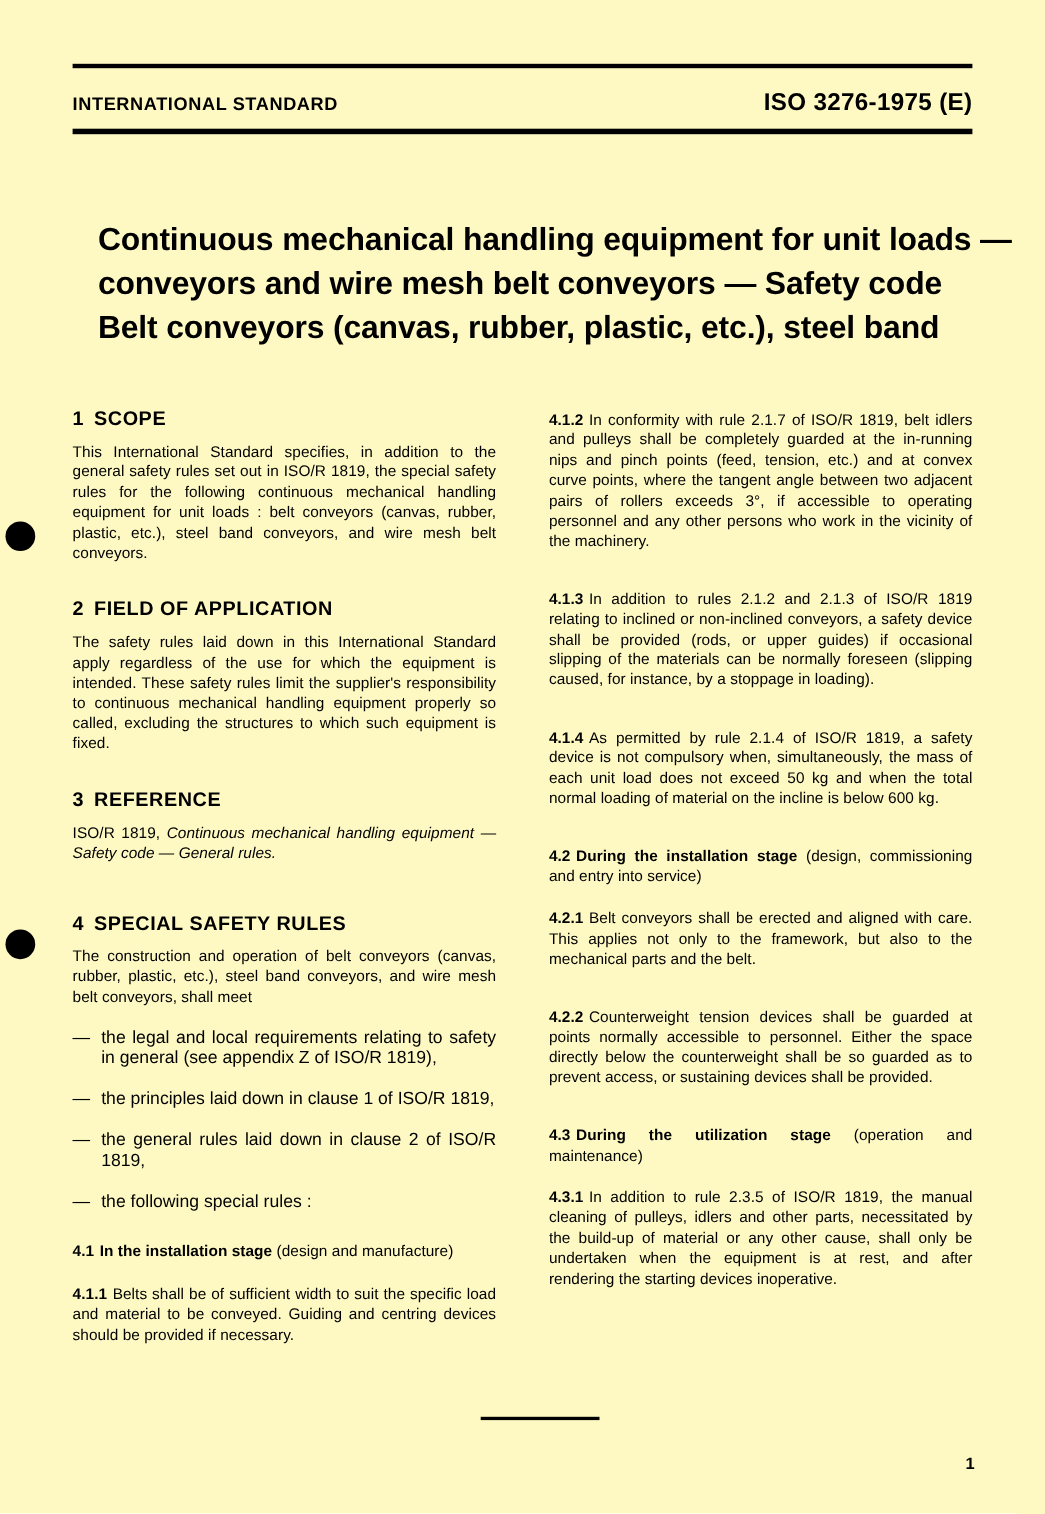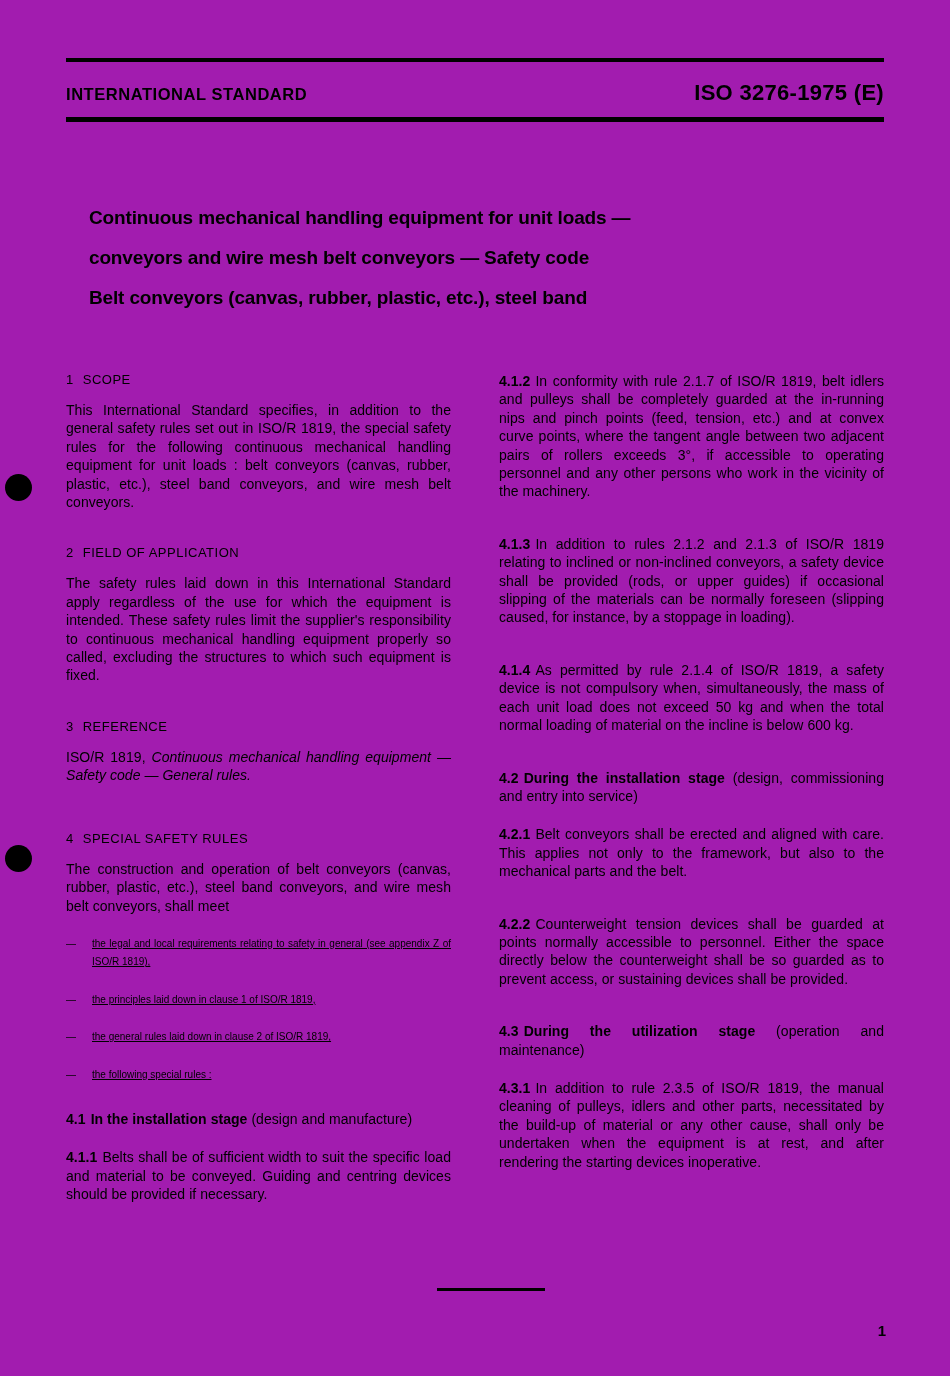--- a/index.html
+++ b/index.html
@@ -8,21 +8,21 @@
     background: #ffffff;
   }
   body {
     font-family: "Liberation Sans", sans-serif;
     color: #000000;
   }
   .page {
     position: relative;
     width: 950px;
     height: 1376px;
-    background: #a21caf;
+    background: #fef9c3;
     overflow: hidden;
   }
 
   
   .rule-top {
     position: absolute;
     left: 66px;
     top: 58px;
     width: 818px;
     height: 4px;
@@ -55,41 +55,41 @@
     font-weight: bold;
     letter-spacing: 0.3px;
   }
 
   
   .doc-title {
     position: absolute;
     left: 89px;
     top: 198px;
     width: 790px;
-    font-size: 19px;
+    font-size: 29px;
     font-weight: bold;
     line-height: 40px;
     letter-spacing: -0.15px;
   }
   .doc-title .tline { display: block; white-space: nowrap; }
 
   
   .columns {
     position: absolute;
     left: 66px;
     top: 372px;
     width: 818px;
     display: flex;
     gap: 48px;
   }
   .col { width: 385px; }
 
   h2.sec {
-    font-size: 13px;
-    font-weight: normal;
+    font-size: 18px;
+    font-weight: bold;
     letter-spacing: 0.5px;
     margin: 0 0 13px 0;
     line-height: 16px;
   }
   h2.sec .num { margin-right: 9px; }
 
   p.body {
     font-size: 14px;
     line-height: 18.4px;
     margin: 0 0 20px 0;
@@ -103,27 +103,26 @@
 
   .gap-sm { height: 14px; }
   .gap-md { height: 26px; }
 
   ul.dashlist {
     list-style: none;
     margin: 0;
     padding: 0;
   }
   ul.dashlist li {
-    font-size: 10px;
+    font-size: 16px;
     line-height: 18.4px;
     margin: 0 0 19px 0;
     padding-left: 26px;
     text-indent: -26px;
     text-align: justify;
-    text-decoration: underline;
   }
   ul.dashlist li:last-child { margin-bottom: 0; }
   ul.dashlist li .dash {
     display: inline-block;
     width: 26px;
     text-indent: 0;
   }
 
   
   .punch-dot {

